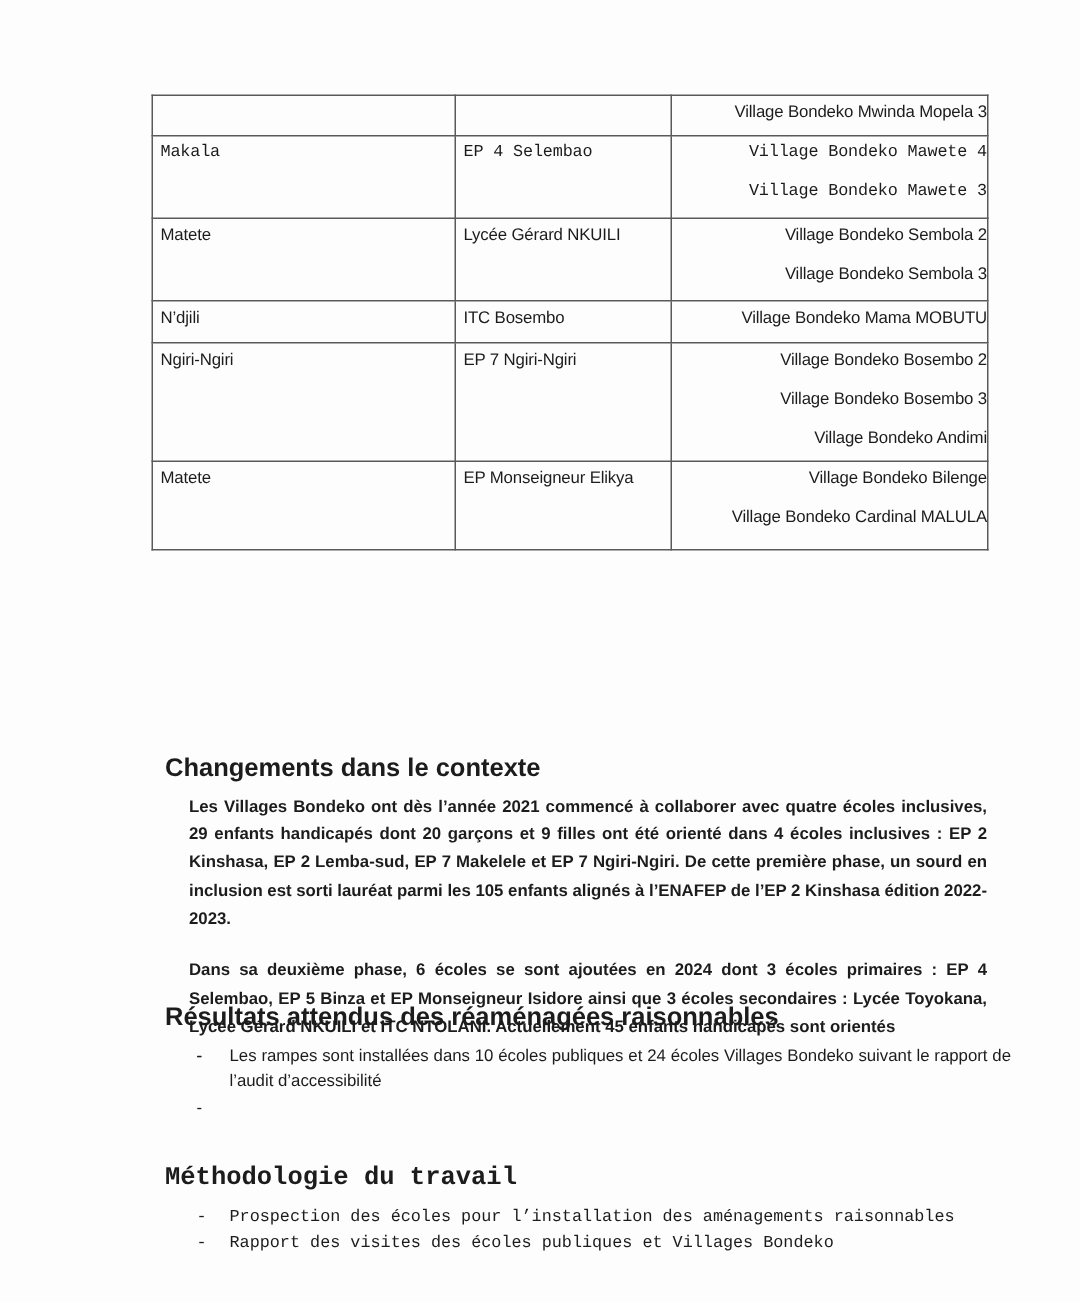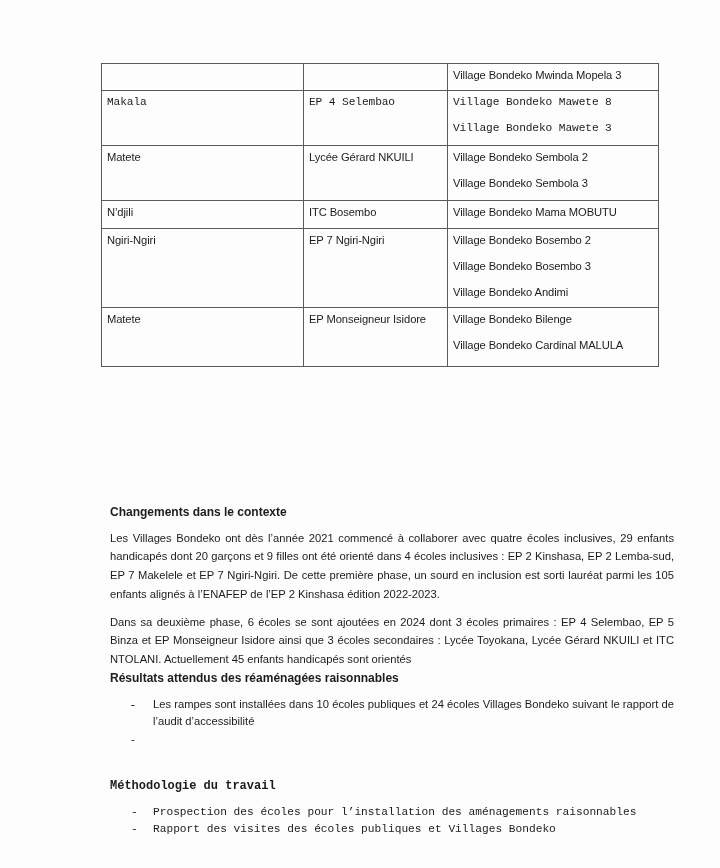--- a/index.html
+++ b/index.html
@@ -50,20 +50,21 @@
       white-space: nowrap;
     }
     .village-line {
       display: block;
       padding-left: 5px;
       white-space: nowrap;
       height: 19px;
       line-height: 19px;
       padding-top: 2px;
       padding-bottom: 5px;
+      text-align: right;
     }
     .village-line:last-child { padding-bottom: 3px; }
     .row-single .village-line { padding-bottom: 3px; }
     
     tr.r0 td { height: 26px; }
     tr.r1 td { height: 54px; font-family: Liberation Mono, monospace; }
     tr.r2 td { height: 54px; }
     tr.r3 td { height: 27px; }
     tr.r4 td { height: 109px; }
     tr.r5 td { height: 78px; }
@@ -72,27 +73,28 @@
     
     .section {
       position: absolute;
       left: 110px;
       width: 564px;
       font-size: 11.2px;
       line-height: 18.7px;
     }
     .heading {
       font-weight: bold;
-      font-size: 12px;
+      font-size: 17px;
       margin: 0;
     }
     .para {
-      margin: 0;
+      margin: 16px;
       text-align: justify;
       text-align-last: left;
+      font-weight: bold;
     }
     .bullets {
       list-style: none;
       margin: 0;
       padding: 0;
     }
     .bullets li {
       position: relative;
       padding-left: 43px;
       text-align: justify;
@@ -128,21 +130,21 @@
         </td>
       </tr>
       <tr class="r1">
         <td>
             <span class="cell-text">Makala</span>
           </td>
         <td>
             <span class="cell-text">EP 4 Selembao</span>
           </td>
         <td>
-          <span class="village-line">Village Bondeko Mawete 8</span>
+          <span class="village-line">Village Bondeko Mawete 4</span>
           <span class="village-line">Village Bondeko Mawete 3</span>
         </td>
       </tr>
       <tr class="r2">
         <td>
             <span class="cell-text">Matete</span>
           </td>
         <td>
             <span class="cell-text">Lycée Gérard NKUILI</span>
           </td>
@@ -173,21 +175,21 @@
           <span class="village-line">Village Bondeko Bosembo 2</span>
           <span class="village-line">Village Bondeko Bosembo 3</span>
           <span class="village-line">Village Bondeko Andimi</span>
         </td>
       </tr>
       <tr class="r6">
         <td>
             <span class="cell-text">Matete</span>
           </td>
         <td>
-            <span class="cell-text">EP Monseigneur Isidore</span>
+            <span class="cell-text">EP Monseigneur Elikya</span>
           </td>
         <td>
           <span class="village-line">Village Bondeko Bilenge</span>
           <span class="village-line">Village Bondeko Cardinal MALULA</span>
         </td>
       </tr>
     </tbody>
   </table>
 
   <div class="section" style="top:503px;">

